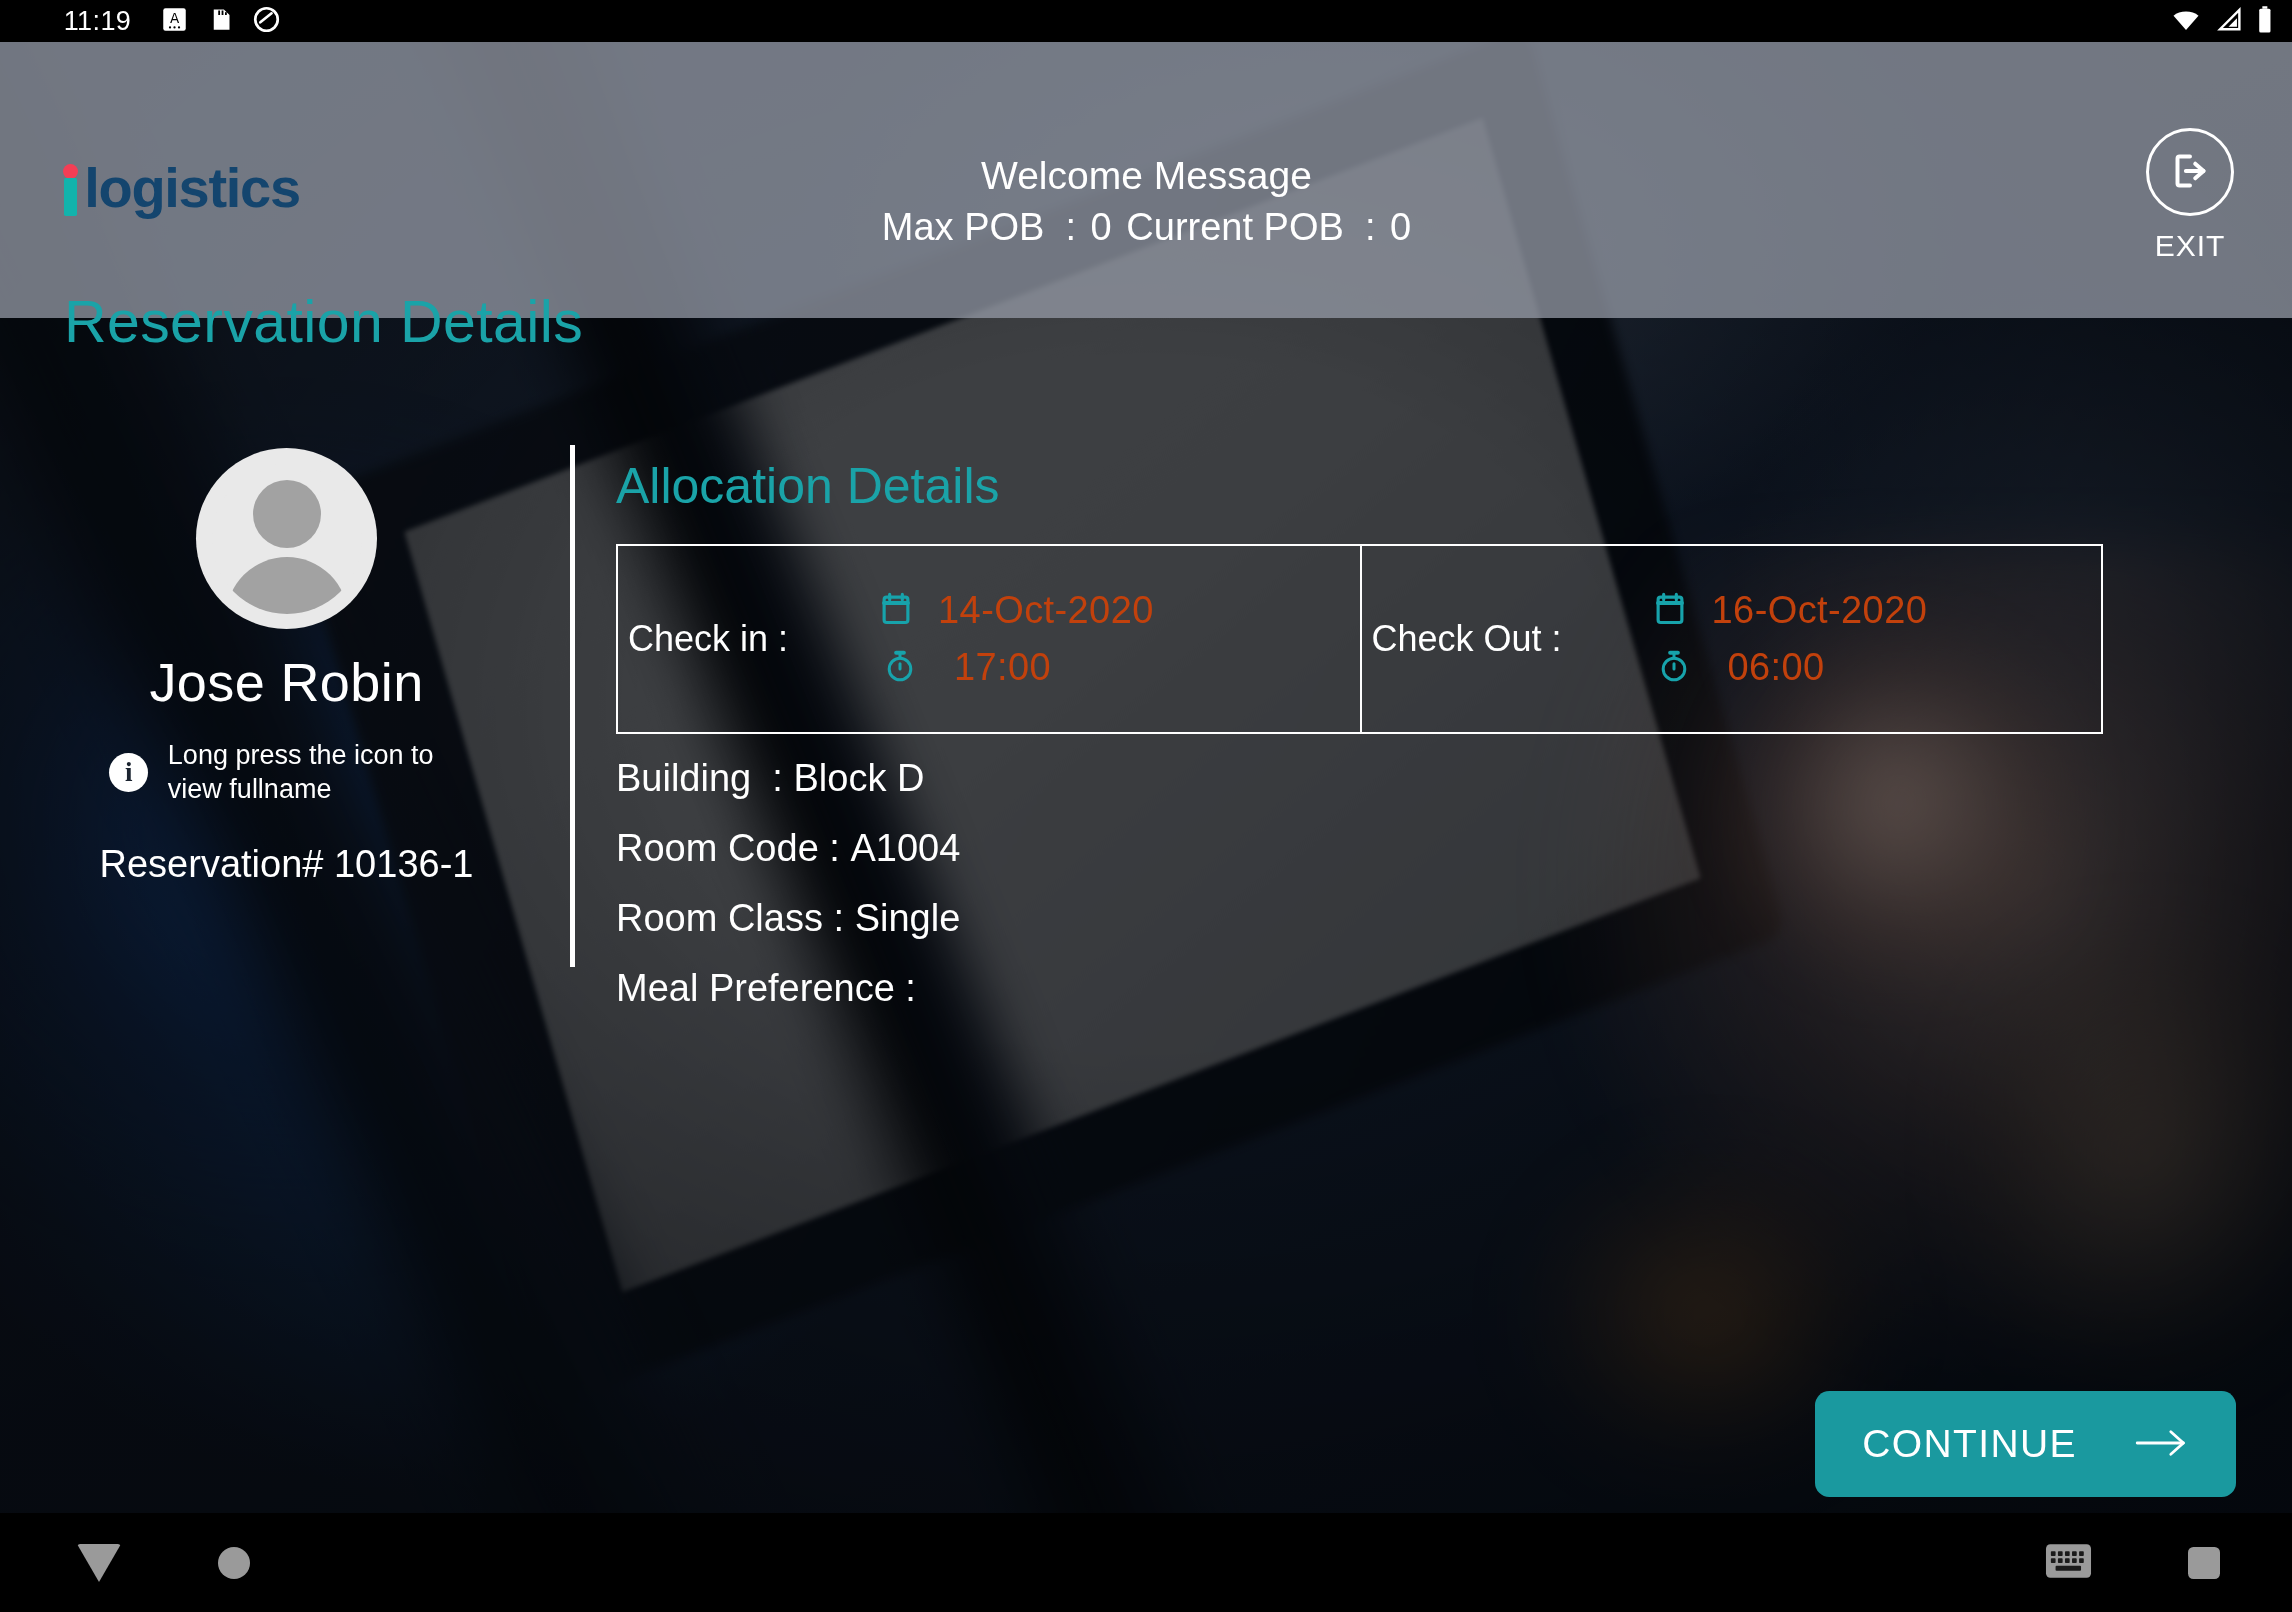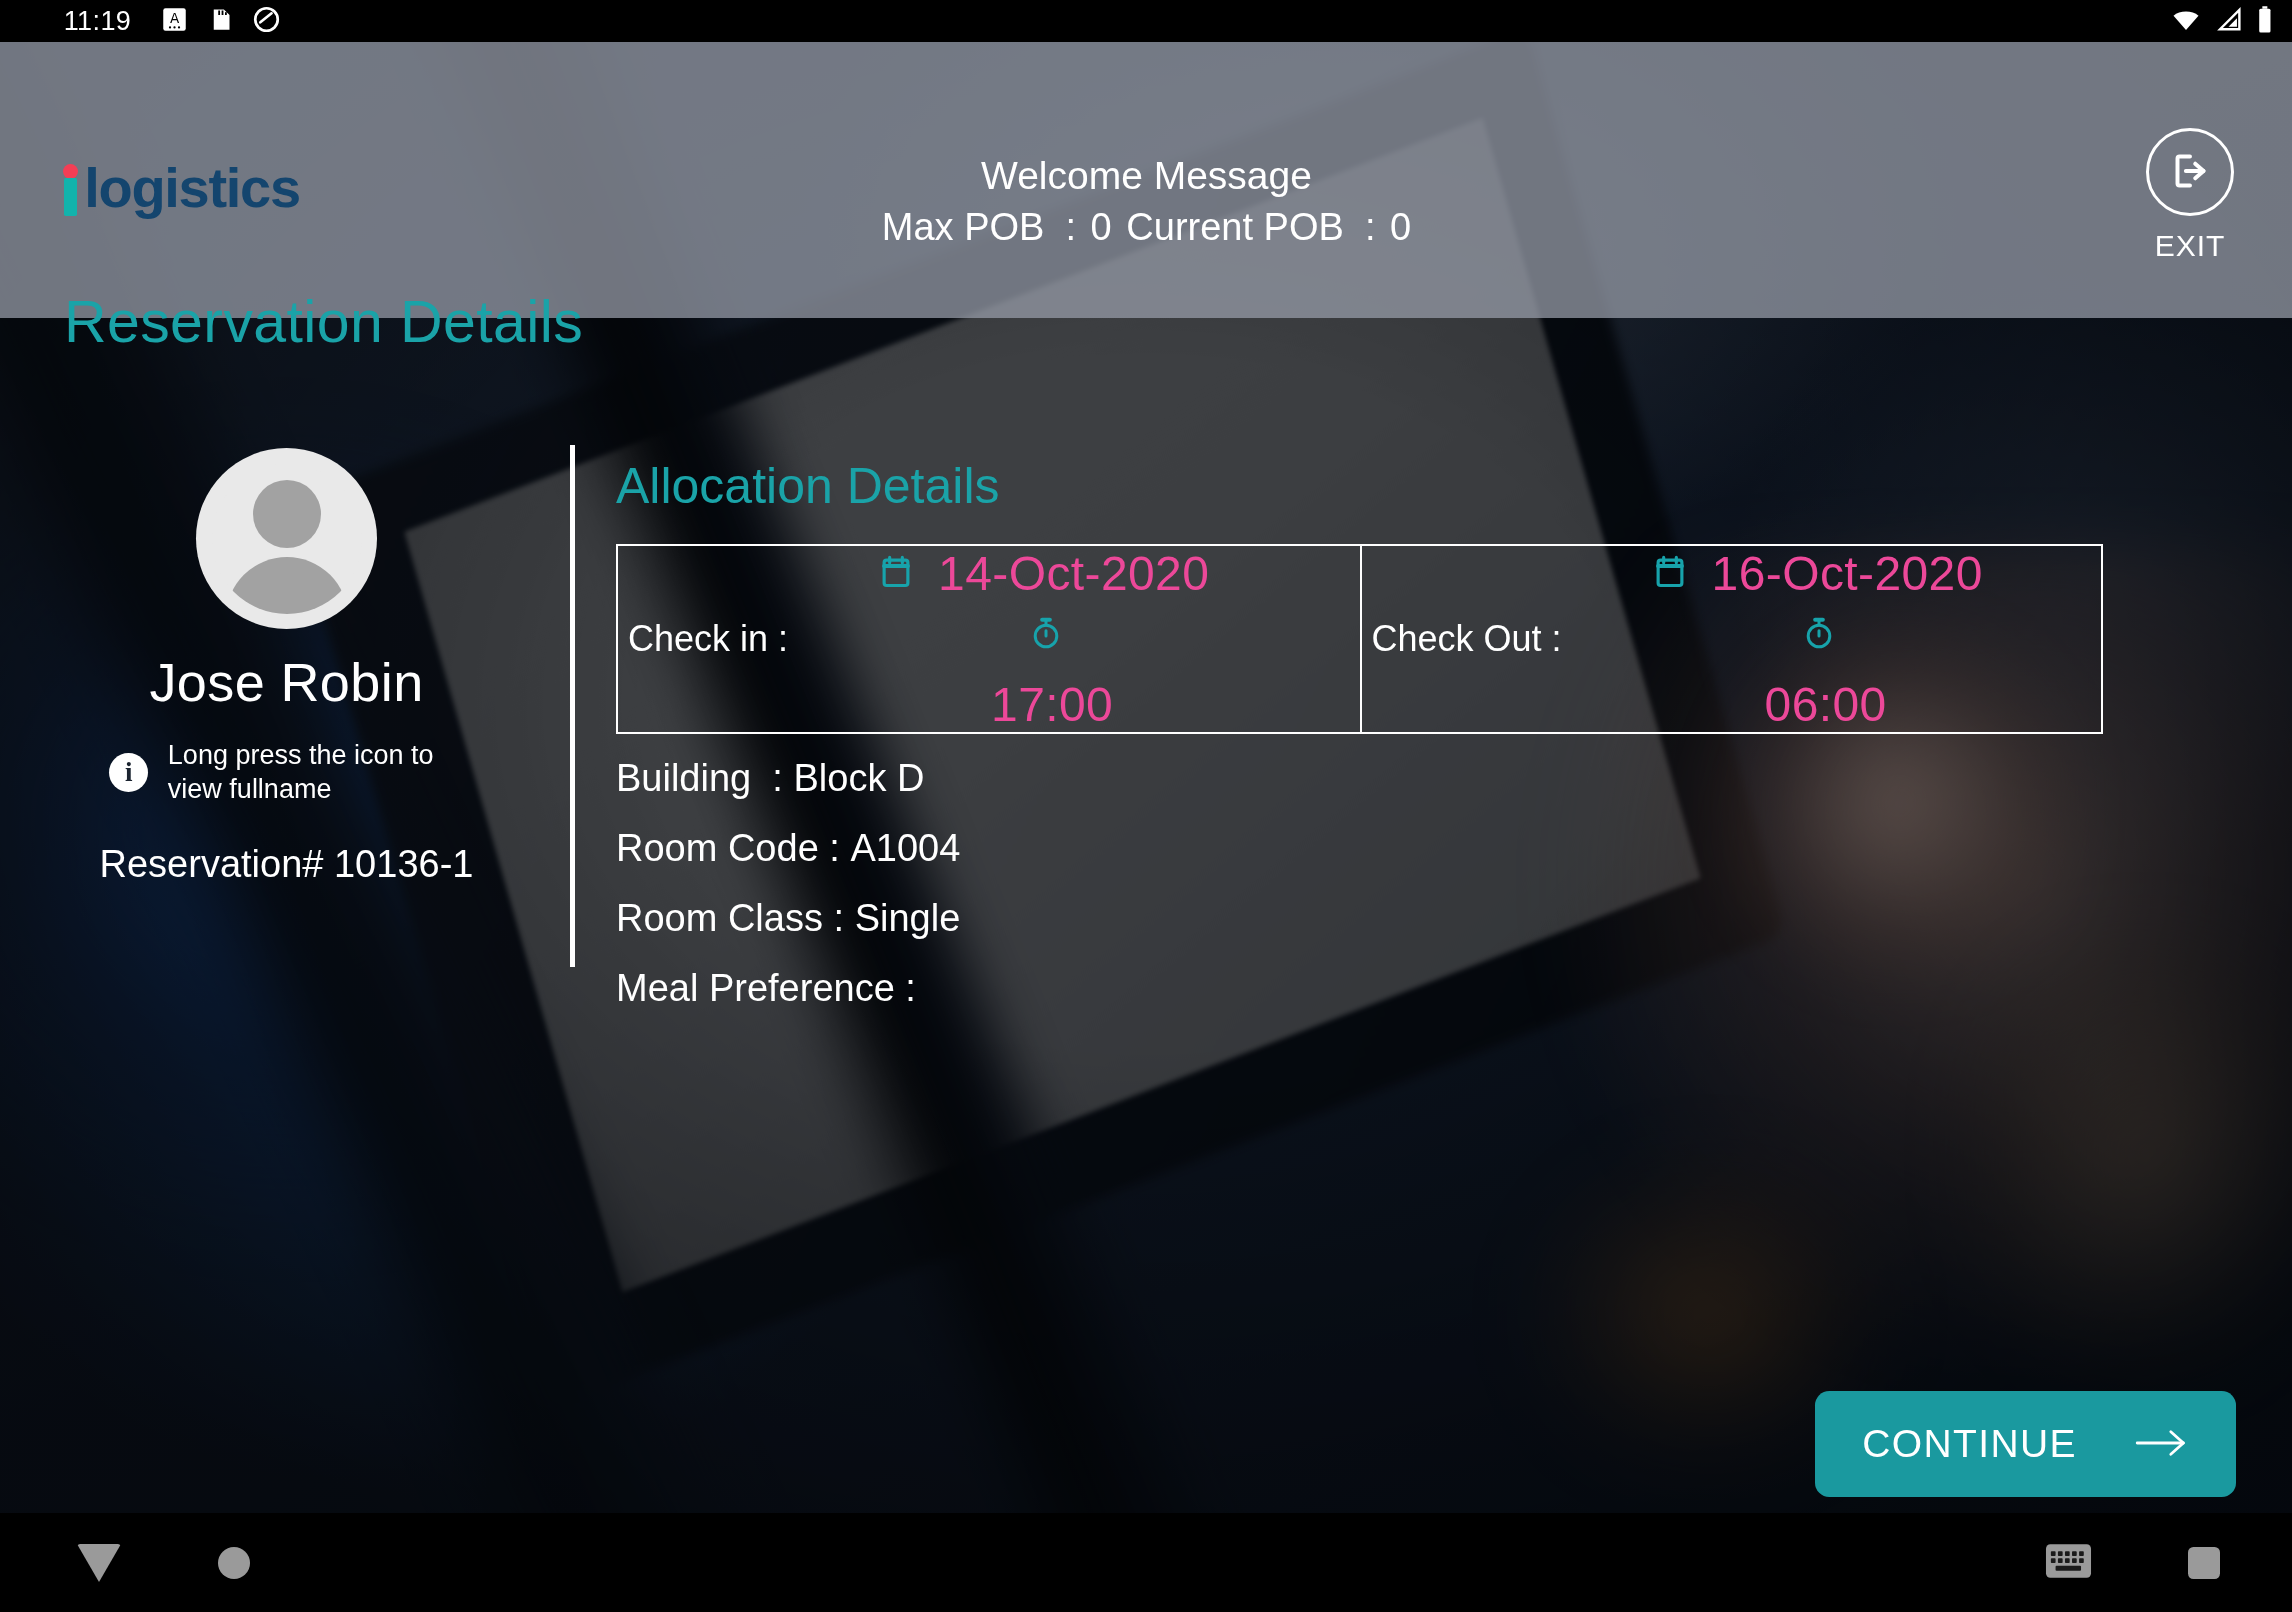--- a/index.html
+++ b/index.html
@@ -274,22 +274,22 @@
   }
   .check-cell + .check-cell { border-left: 2.7px solid #ffffff; }
   .check-label {
     color: #ffffff; font-size: 36px; white-space: nowrap;
   }
   .check-vals {
     margin-left: 48px;
     display: flex; flex-direction: column; gap: 14.3px;
   }
   .val-row { display: flex; align-items: center; gap: 23px; }
-  .val-text { color: #ec4899; font-size: 48px; letter-spacing: 0.4px; }
-  .time-row { padding-left: 5.4px; flex-direction: column; }
+  .val-text { color: #c2410c; font-size: 38px; letter-spacing: 0.4px; }
+  .time-row { padding-left: 5.4px; }
   .time-row .val-text { margin-left: 12.5px; }
 
   .detail-list { margin-top: 25px; }
   .detail-row {
     display: flex; align-items: baseline;
     color: #ffffff; font-size: 38px; line-height: 1;
     margin-bottom: 32px;
   }
   .detail-key { min-width: 0; white-space: pre; }
   .detail-sep { white-space: pre; }

